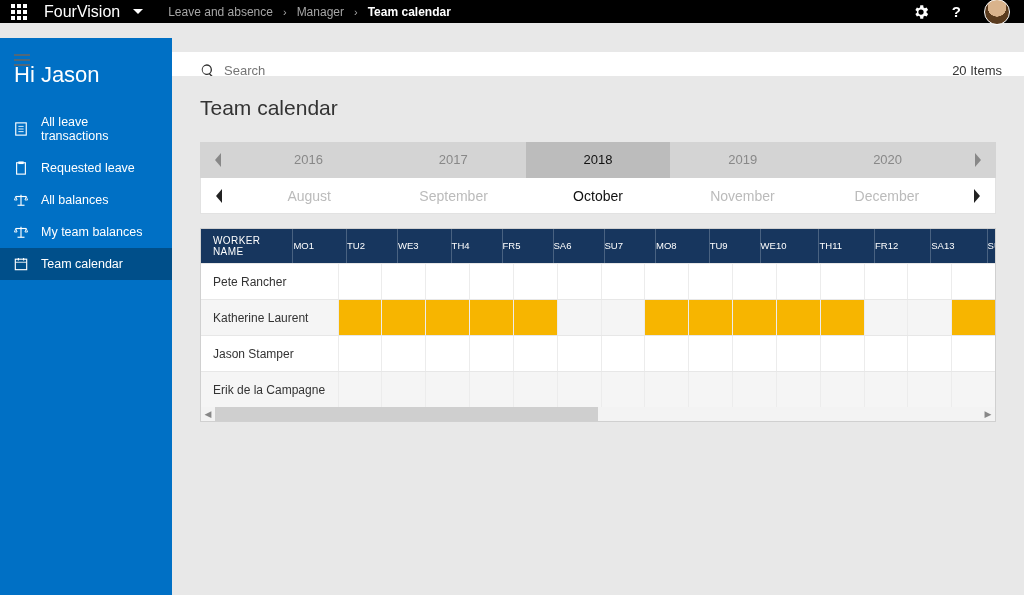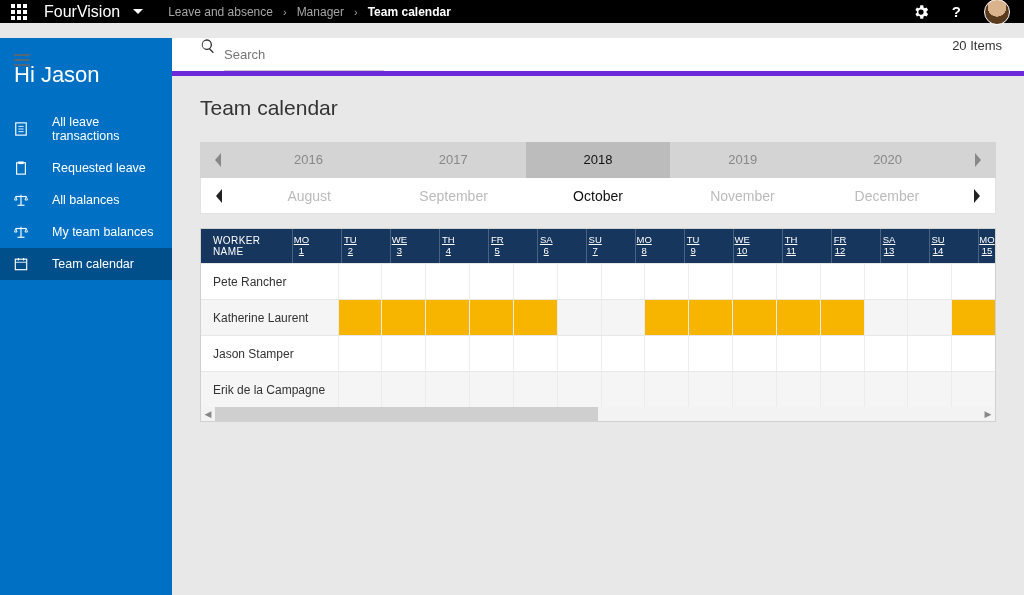--- a/index.html
+++ b/index.html
@@ -10,28 +10,28 @@
   .waffle svg{width:16px;height:16px;fill:#fff;}
   .brand{font-size:16px;padding:0 6px 0 6px;}
   .brand-chevron{width:24px;height:38px;display:flex;align-items:center;justify-content:center;margin-right:18px;}
   .breadcrumb{display:flex;align-items:center;gap:10px;color:#a6a6a6;font-size:12px;}
   .breadcrumb .crumb.active{color:#fff;font-weight:600;}
   .breadcrumb .chev{color:#a6a6a6;font-size:11px;}
   .topbar-right{margin-left:auto;display:flex;align-items:center;gap:18px;padding-right:14px;}
   .topbar-right .icon{width:18px;height:18px;fill:#fff;cursor:pointer;}
   .avatar{width:26px;height:26px;border-radius:50%;background:radial-gradient(circle at 50% 30%, #d9b38c 0 45%, #5a3b1e 46% 100%);border:1px solid #fff;}
   
-  .searchbar{position:absolute;left:172px;right:0;top:38px;height:38px;background:#fff;display:flex;padding:0 22px 0 28px;border-bottom:5px solid #6d28d9;}
+  .searchbar{position:absolute;left:172px;right:0;top:52px;height:38px;background:#fff;display:flex;align-items:center;padding:0 22px 0 28px;border-bottom:1px solid #6d28d9;}
   .search-icon{width:16px;height:16px;fill:#333;margin-right:8px;}
   .search-input{border:none;border-bottom:1px solid #ccc;outline:none;font-size:13px;width:160px;padding:2px 0;}
   .item-count{margin-left:auto;font-size:13px;color:#333;}
   
   .sidebar{position:absolute;left:0;top:38px;bottom:0;width:172px;background:#0070c5;color:#fff;}
   .greeting{font-size:22px;font-weight:300;padding:24px 14px 18px 14px;}
-  .nav-item{display:flex;align-items:center;gap:24px;padding:9px 14px;font-size:12.5px;cursor:pointer;}
+  .nav-item{display:flex;align-items:center;gap:13px;padding:9px 14px;font-size:12.5px;cursor:pointer;}
   .nav-item.active{background:#004f8a;}
   .nav-item svg, .nav-item .nv-icon{width:14px;height:14px;fill:#fff;flex:0 0 14px;}
   
   .main{position:absolute;left:172px;top:76px;right:0;bottom:0;background:#e8e8e8;padding:20px 28px 0 28px;}
   .page-title{font-size:21px;font-weight:300;color:#333;margin-bottom:22px;}
   
   .year-row{display:flex;align-items:center;background:#d4d4d4;height:36px;position:relative;margin-top:22px;}
   .yr-arrow{width:36px;height:36px;display:flex;align-items:center;justify-content:center;background:#d4d4d4;cursor:pointer;}
   .yr-arrow svg{width:10px;height:14px;fill:#888;}
   .years{flex:1;display:flex;}
@@ -41,21 +41,21 @@
   .month-row{display:flex;align-items:center;background:#fff;height:36px;border:1px solid #e2e2e2;border-top:none;}
   .mo-arrow{width:36px;height:36px;display:flex;align-items:center;justify-content:center;cursor:pointer;}
   .mo-arrow svg{width:10px;height:14px;fill:#222;}
   .months{flex:1;display:flex;}
   .month{flex:1;text-align:center;line-height:36px;font-size:14px;color:#bbb;cursor:pointer;}
   .month.selected{color:#111;}
   
   .cal{margin-top:14px;border:1px solid #d0d0d0;background:#fff;position:relative;overflow:hidden;}
   .cal-head{display:flex;background:#17365e;color:#fff;height:34px;gap:32px;}
   .cal-head .namecol{width:140px;display:flex;align-items:center;padding-left:12px;font-size:10px;letter-spacing:.4px;}
-  .daycol{width:45px;border-left:1px solid rgba(255,255,255,.22);display:flex;flex-direction:column;align-items:center;justify-content:center;font-size:9.5px;line-height:1.15;text-decoration:underline;}
+  .daycol{width:45px;border-left:1px solid rgba(255,255,255,.22);display:flex;align-items:center;justify-content:flex-end;font-size:9.5px;line-height:1.15;}
   .cal-body .row{display:flex;height:36px;border-top:1px solid #e7e7e7;}
   .cal-body .row:nth-child(even){background:#f5f5f5;}
   .cal-body .row .namecol{width:140px;display:flex;align-items:center;padding-left:12px;font-size:12px;color:#333;text-align:right;}
   .cell{width:45px;border-left:1px solid #ececec;height:100%;}
   .cell.booked{background:#f7b500;}
   
   .hscroll{height:14px;background:#f3f3f3;display:flex;align-items:center;}
   .hscroll .harrow{width:14px;height:14px;display:flex;align-items:center;justify-content:center;font-size:9px;color:#888;}
   .hscroll .htrack{flex:1;height:14px;position:relative;}
   .hscroll .hthumb{position:absolute;left:0;top:0;height:14px;width:50%;background:#cfcfcf;}

